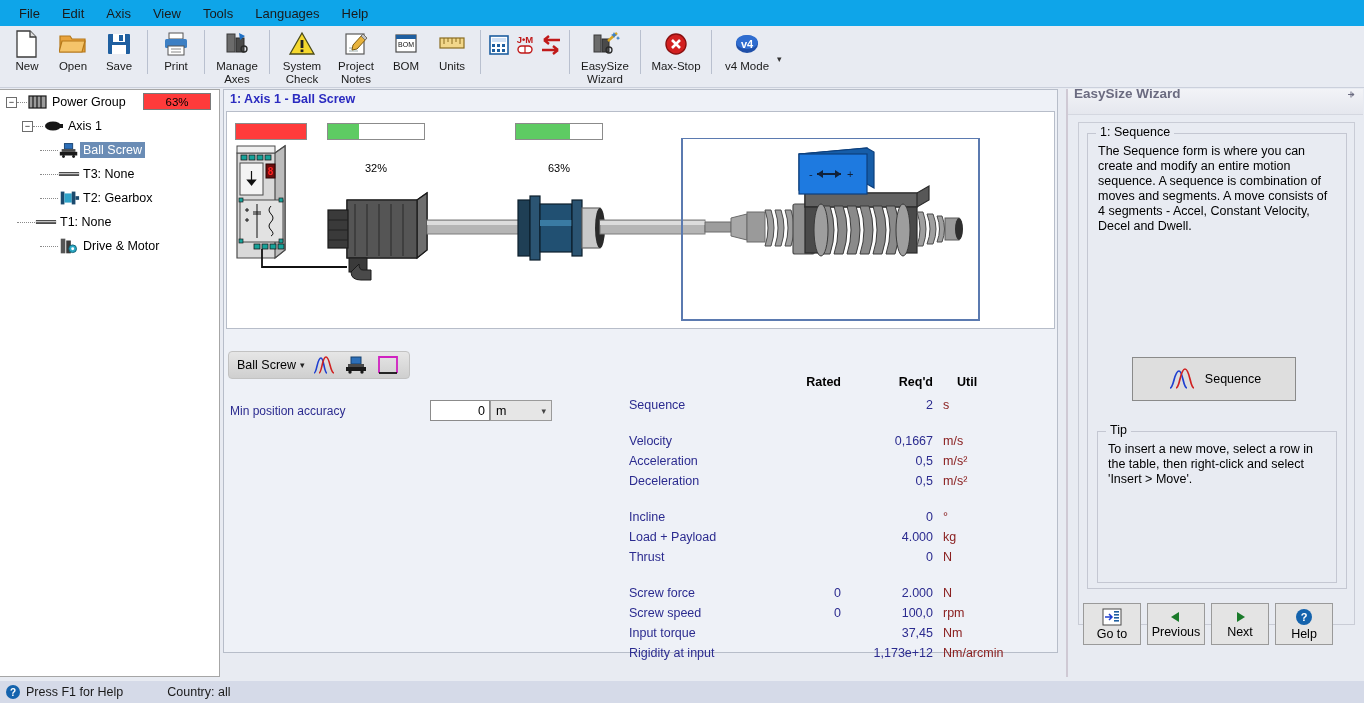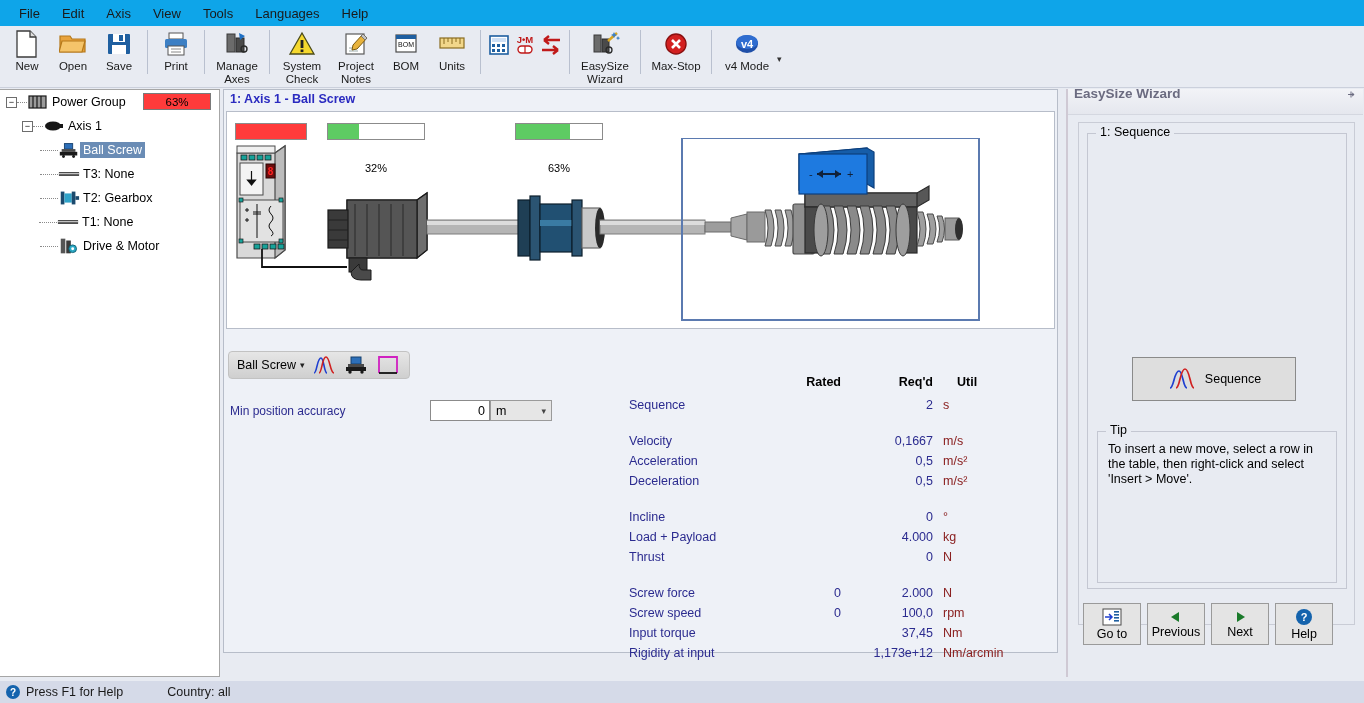--- a/index.html
+++ b/index.html
@@ -493,21 +493,21 @@
         <svg width="24" height="18" viewBox="0 0 24 18">
           <rect x="3" y="2" width="4" height="14" fill="#1b4a6e"></rect>
           <rect x="7" y="4" width="8" height="10" fill="#2fa3c9"></rect>
           <rect x="15" y="2" width="4" height="14" fill="#1b4a6e"></rect>
           <rect x="19" y="7" width="4" height="4" fill="#1b4a6e"></rect>
         </svg>
       </span>
       <span class="tree-lbl">T2: Gearbox</span>
     </div>
 
-    <div class="tree-row" style="padding-left:17px;margin-left:22px;">
+    <div class="tree-row" style="padding-left:17px;">
       <span class="tw-dots" style="width:18px;"></span>
       <span class="tree-ico">
         <svg width="24" height="10" viewBox="0 0 24 10">
           <rect x="1" y="3" width="22" height="4" fill="#2a2a2a"></rect>
           <rect x="1" y="4" width="22" height="1.4" fill="#cfcfcf"></rect>
         </svg>
       </span>
       <span class="tree-lbl">T1: None</span>
     </div>
 
@@ -793,20 +793,21 @@
   <div class="wizard">
     <div class="wiz-title">
       <span>EasySize Wizard</span>
       <span class="pin-icon">⍆</span>
     </div>
 
     <div class="wiz-body">
 
       <div class="gb" style="left:8px; top:10px; width:260px; height:456px;">
         <span class="gb-legend">1: Sequence</span>
+        <div class="gb-text">The Sequence form is where you can create and modify an entire motion sequence. A sequence is combination of moves and segments. A move consists of 4 segments - Accel, Constant Velocity, Decel and Dwell.</div>
       </div>
 
       <div class="seq-button">
         <svg width="30" height="26" viewBox="0 0 30 26">
           <path d="M3 22 C7 22 7 5 12 5 C16 5 16 22 20 22" fill="none" stroke="#1f3fd0" stroke-width="1.7"></path>
           <path d="M9 22 C13 22 13 3 18 3 C23 3 23 22 27 22" fill="none" stroke="#d02020" stroke-width="1.7"></path>
         </svg>
         <span>Sequence</span>
       </div>
 

